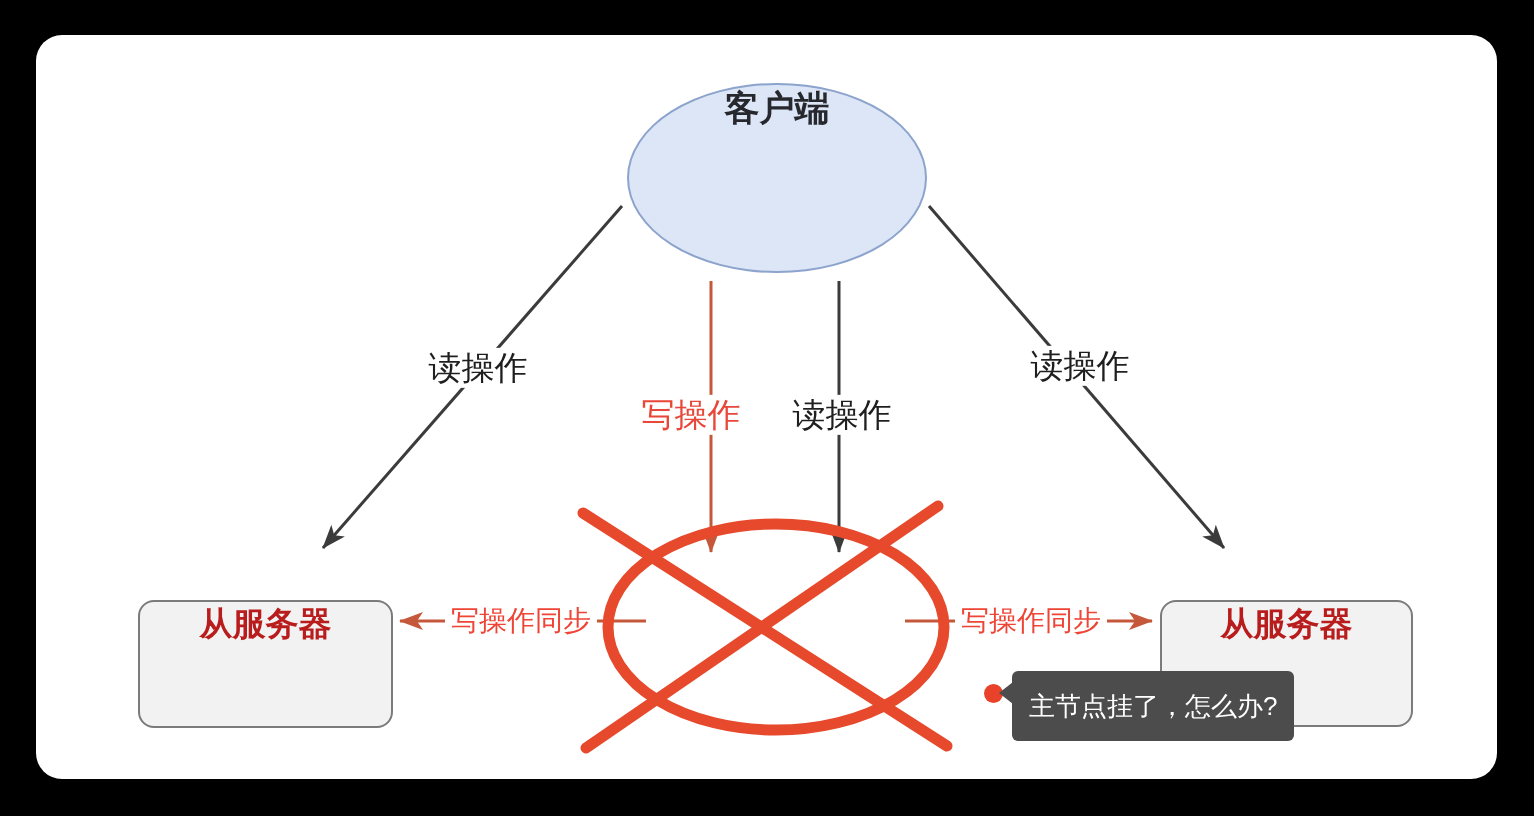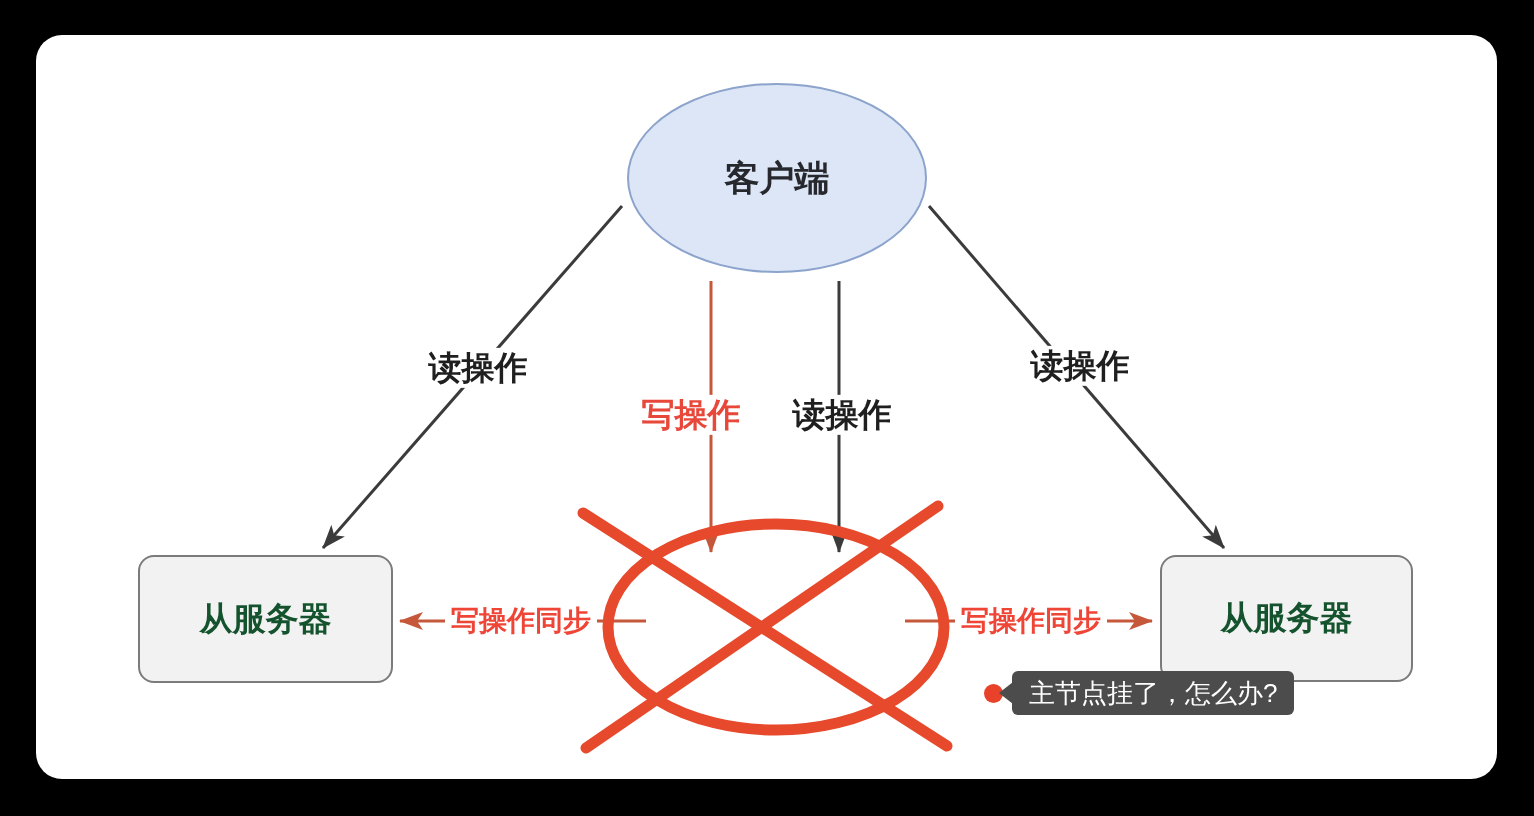--- a/index.html
+++ b/index.html
@@ -7,50 +7,50 @@
     position:relative;width:1534px;height:816px;background:#000;overflow:hidden;
     font-family:"Liberation Sans","DejaVu Sans",sans-serif;
   }
   #card{
     position:absolute;left:36px;top:35px;width:1461px;height:744px;
     background:#ffffff;border-radius:26px;
   }
   .layer{position:absolute;left:0;top:0;width:1534px;height:816px;pointer-events:none;}
   
   .node{
-    position:absolute;display:flex;align-items:center;justify-content:center;
+    position:absolute;display:flex;justify-content:center;
     box-sizing:border-box;color:#26282e;font-weight:700;
   }
   #client-node{
     left:627px;top:83px;width:300px;height:190px;border-radius:50%;
     background:#dce6f7;border:2px solid #8ca3cc;font-size:35px;
   }
   .server-box{
-    border-radius:16px;font-size:33px;color:#14532d;font-weight:700;
+    border-radius:16px;font-size:33px;color:#b91c1c;font-weight:700;margin-top:45px;
   }
   #slave-left-node{left:138px;top:555px;width:255px;height:128px;background:#f2f2f2;border:2.5px solid #7b7b7b;}
   #master-node{left:646px;top:555px;width:259px;height:127px;background:#f9ead2;border:2px solid #d4a33f;border-radius:14px;}
   #slave-right-node{left:1160px;top:555px;width:253px;height:127px;background:#f2f2f2;border:2.5px solid #7b7b7b;}
   
   .edge-label{
     position:absolute;transform:translate(-50%,-50%);
     background:#ffffff;padding:2px 6px;white-space:nowrap;
-    font-weight:700;font-size:33px;color:#1f1f1f;line-height:1.1;
+    font-weight:400;font-size:33px;color:#1f1f1f;line-height:1.1;
   }
   .edge-label.red{color:#e8483a;}
   .edge-label.sync{font-size:28px;color:#ef4537;}
   
   #callout-bullet{
     position:absolute;left:984px;top:684px;width:19px;height:19px;border-radius:50%;
     background:#e8432a;
   }
   #callout-bubble{
     position:absolute;left:1012px;top:671px;height:44px;border-radius:6px;
     background:#4c4c4c;color:#ffffff;font-size:26px;line-height:44px;
-    padding:0 17px;white-space:nowrap;
+    padding:13px 17px;white-space:nowrap;
   }
   #callout-tail{
     position:absolute;left:-13px;top:11px;width:0;height:0;
     border-top:11px solid transparent;border-bottom:11px solid transparent;
     border-right:14px solid #4c4c4c;
   }
   svg{display:block;}
 </style>
 </head>
 <body>

